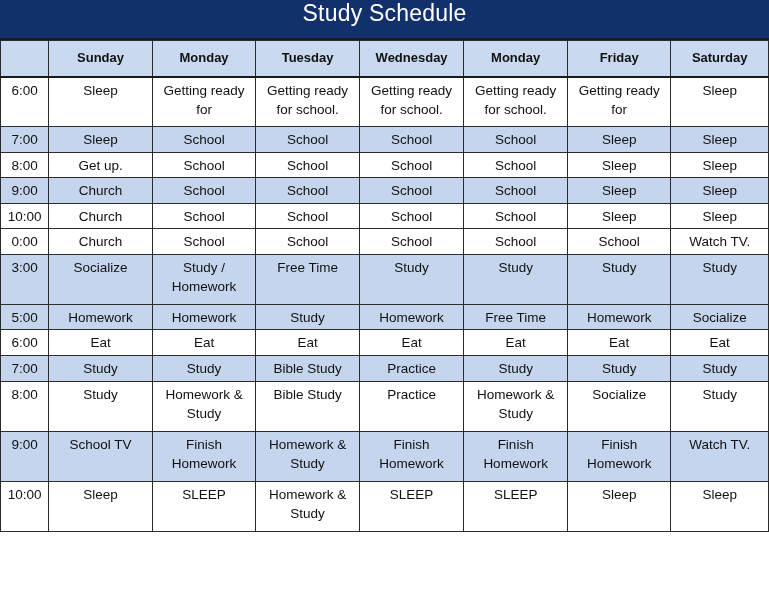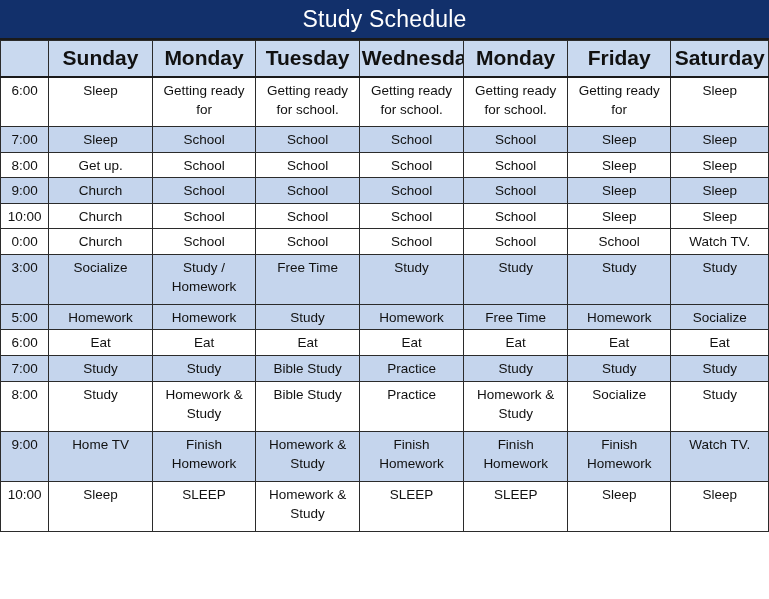--- a/index.html
+++ b/index.html
@@ -17,21 +17,21 @@
     width: 769px;
     height: 599px;
     box-sizing: border-box;
     background: #ffffff;
   }
   .title-bar {
     height: 40px;
     background: #12306b;
     color: #ffffff;
     display: flex;
-    align-items: center;
+    align-items: flex-start;
     justify-content: center;
     font-size: 23px;
     font-weight: 400;
     letter-spacing: 0.2px;
     box-sizing: border-box;
     border-bottom: 2px solid #1a1a1a;
   }
   table.schedule {
     border-collapse: collapse;
     table-layout: fixed;
@@ -46,21 +46,21 @@
     text-align: center;
     vertical-align: top;
     padding: 3px 2px 2px 2px;
     line-height: 1.45;
     box-sizing: border-box;
     overflow: hidden;
   }
   table.schedule thead th {
     background: #c9d9ef;
     font-weight: bold;
-    font-size: 21px;
+    font-size: 13px;
     vertical-align: middle;
     height: 36px;
     padding: 1px 2px;
     border-bottom: 2px solid #1a1a1a;
     margin-top: 32px;
   }
   table.schedule thead th.corner-head {
     background: #c9d9ef;
   }
   tr.band-alt td {
@@ -220,21 +220,21 @@
           <td>Study</td>
           <td>Homework &amp; Study</td>
           <td>Bible Study</td>
           <td>Practice</td>
           <td>Homework &amp; Study</td>
           <td>Socialize</td>
           <td>Study</td>
         </tr>
         <tr class="row-tall band-alt">
           <td class="time-cell">9:00</td>
-          <td>Home TV</td>
+          <td>School TV</td>
           <td>Finish Homework</td>
           <td>Homework &amp; Study</td>
           <td>Finish Homework</td>
           <td>Finish Homework</td>
           <td>Finish Homework</td>
           <td>Watch TV.</td>
         </tr>
         <tr class="row-tall band-plain">
           <td class="time-cell">10:00</td>
           <td>Sleep</td>

